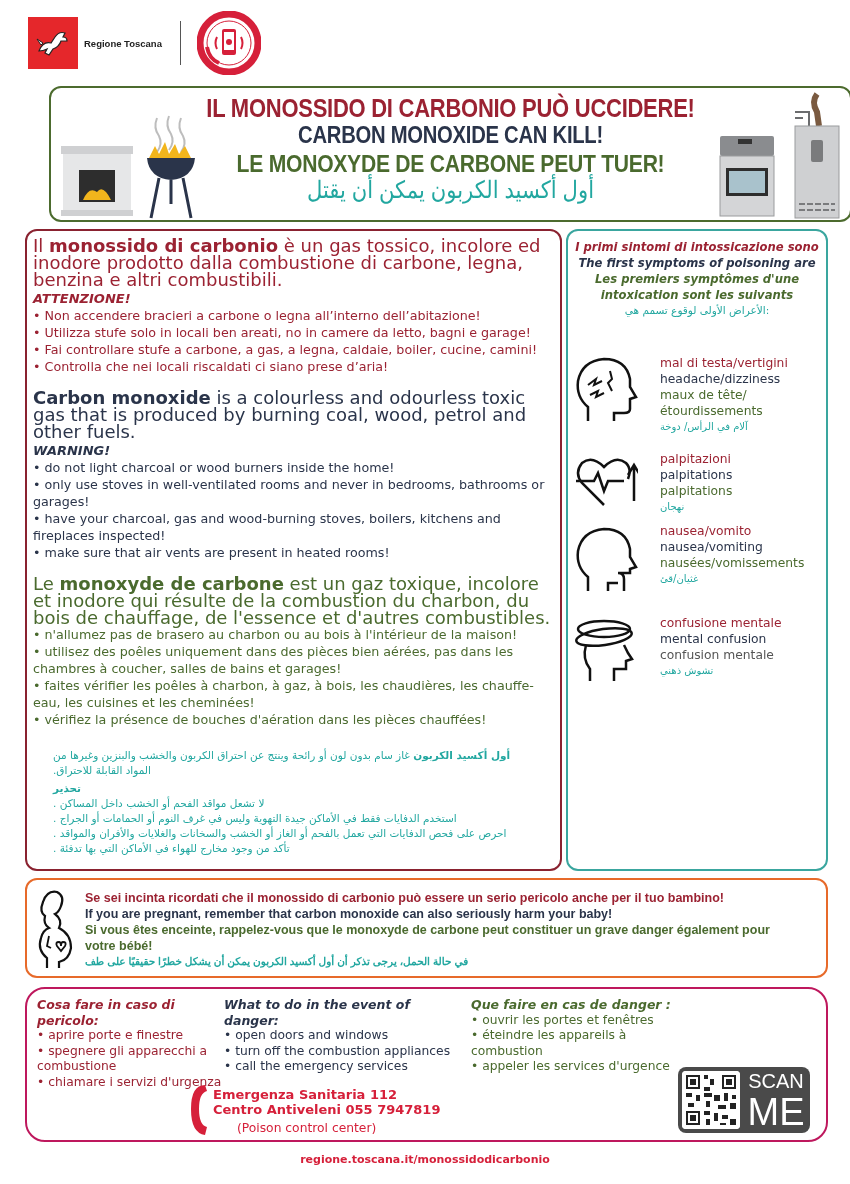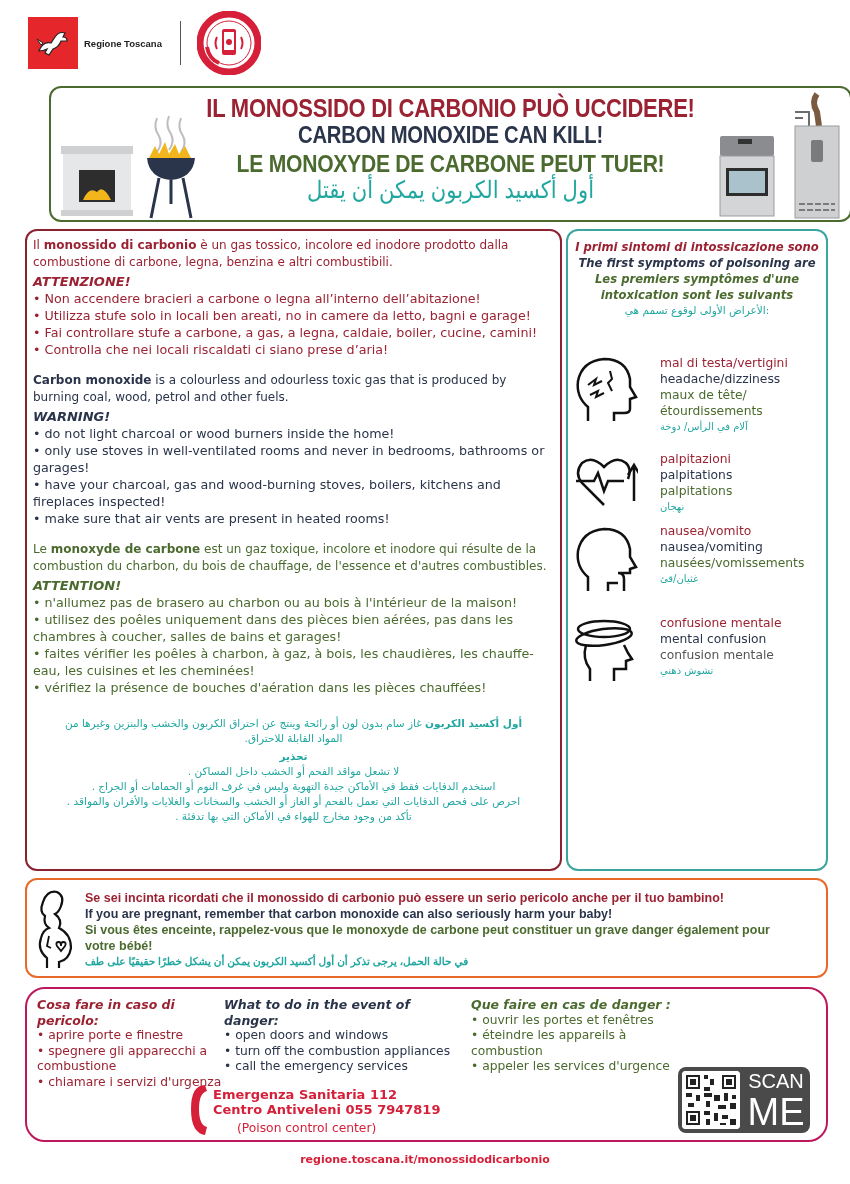--- a/index.html
+++ b/index.html
@@ -22,26 +22,26 @@
   
   #title-box { position: absolute; left: 25px; top: 86px; width: 803px; height: 136px; border: 2px solid #4c6b2e; border-radius: 12px; margin-left: 24px; }
   .title-line { position: absolute; left: 0; right: 0; text-align: center; font-family: "Liberation Sans", sans-serif; font-weight: bold; letter-spacing: -0.3px; transform: scaleX(0.88); }
   #t-it { top: 6px; font-size: 25px; }
   #t-en { top: 34px; font-size: 23px; }
   #t-fr { top: 62px; font-size: 24px; }
   #t-ar { top: 88px; font-size: 24px; direction: rtl; font-weight: normal; }
 
   
   #info-box { position: absolute; left: 25px; top: 229px; width: 537px; height: 642px; border: 2px solid #8a2230; border-radius: 12px; padding: 6px 6px 0 6px; }
-  .para { font-size: 12px; line-height: 17px; }
+  .para { font-size: 18px; line-height: 17px; }
   .para b { font-weight: bold; }
   .warn { font-weight: bold; font-style: italic; font-size: 13px; line-height: 17px; margin-top: 2px; }
   .bul { font-size: 12.7px; line-height: 17px; }
   .block { margin-bottom: 14px; }
-  .ar { direction: rtl; text-align: center; font-size: 10.5px; line-height: 15px; }
+  .ar { direction: rtl; text-align: left; font-size: 10.5px; line-height: 15px; }
 
   
   #sym-box { position: absolute; left: 566px; top: 229px; width: 262px; height: 642px; border: 2px solid #3aa69f; border-radius: 12px; }
   #sym-head { text-align: center; padding-top: 8px; }
   .sh { font-weight: bold; font-style: italic; font-size: 11.6px; line-height: 16px; }
   .sh-ar { font-size: 10.5px; direction: rtl; line-height: 15px; }
   .sym { position: absolute; left: 0; width: 260px; height: 82px; }
   .sym-icon { position: absolute; left: 6px; top: 0; width: 64px; height: 70px; }
   .sym-text { position: absolute; left: 92px; top: 0; font-size: 12.3px; line-height: 16px; }
   .sym-text .ar-s { font-size: 10px; direction: rtl; text-align: left; line-height: 15px; }
@@ -151,21 +151,20 @@
     <div class="bul c-navy">• do not light charcoal or wood burners inside the home!</div>
     <div class="bul c-navy">• only use stoves in well-ventilated rooms and never in bedrooms, bathrooms or garages!</div>
     <div class="bul c-navy">• have your charcoal, gas and wood-burning stoves, boilers, kitchens and fireplaces inspected!</div>
     <div class="bul c-navy">• make sure that air vents are present in heated rooms!</div>
   </div>
 
   <div class="block">
     <div class="para c-green">
       <span>Le </span><b>monoxyde de carbone</b><span> est un gaz toxique, incolore et inodore qui résulte de la combustion du charbon, du bois de chauffage, de l'essence et d'autres combustibles.</span>
     </div>
-    <div class="warn c-green">ATTENTION!</div>
     <div class="bul c-green">• n'allumez pas de brasero au charbon ou au bois à l'intérieur de la maison!</div>
     <div class="bul c-green">• utilisez des poêles uniquement dans des pièces bien aérées, pas dans les chambres à coucher, salles de bains et garages!</div>
     <div class="bul c-green">• faites vérifier les poêles à charbon, à gaz, à bois, les chaudières, les chauffe-eau, les cuisines et les cheminées!</div>
     <div class="bul c-green">• vérifiez la présence de bouches d'aération dans les pièces chauffées!</div>
   </div>
 
   <div class="block c-teal" style="padding: 6px 20px 0 20px;">
     <div class="ar"><b>أول أكسيد الكربون</b><span> غاز سام بدون لون أو رائحة وينتج عن احتراق الكربون والخشب والبنزين وغيرها من المواد القابلة للاحتراق.</span></div>
     <div class="ar" style="font-weight:bold;margin-top:3px;">تحذير</div>
     <div class="ar">لا تشعل مواقد الفحم أو الخشب داخل المساكن .</div>

